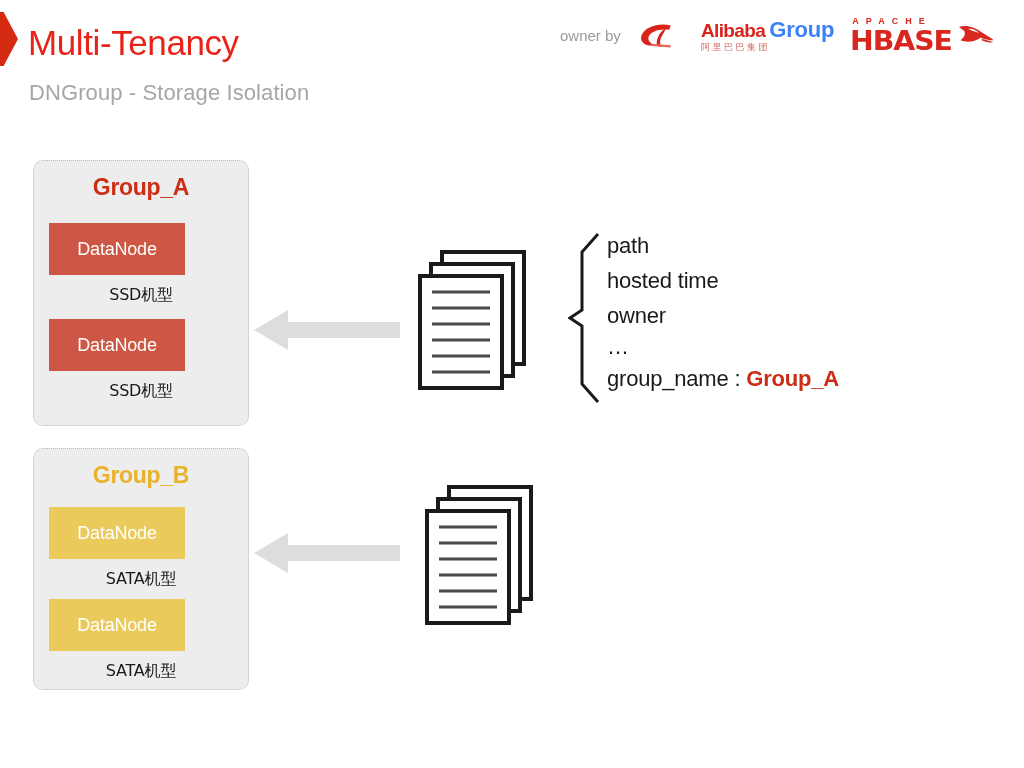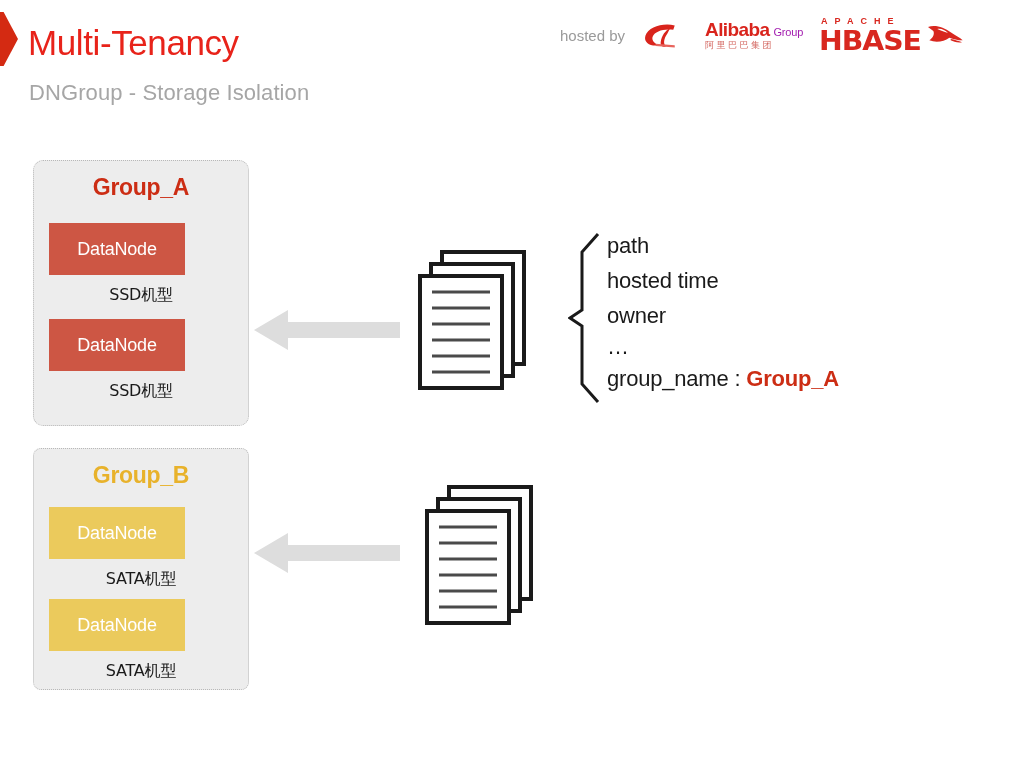--- a/index.html
+++ b/index.html
@@ -69,23 +69,24 @@
   .ali-mark { width: 44px; height: 28px; display: block; }
   .ali-words { display: flex; flex-direction: column; line-height: 1; }
   .ali-row { display: flex; align-items: baseline; gap: 4px; }
   .ali-name {
     font-size: 19px;
     font-weight: bold;
     color: #D9241C;
     letter-spacing: -0.6px;
   }
   .ali-group {
-    font-size: 11px;
-    color: #a21caf;
+    font-size: 22px;
+    color: #3b82f6;
     letter-spacing: -0.2px;
+    font-weight: bold;
   }
   .ali-cn {
     font-size: 9px;
     color: #C9433B;
     letter-spacing: 2.5px;
     margin-top: 2px;
     font-family: "DejaVu Sans", sans-serif;
     opacity: .82;
   }
 
@@ -113,21 +114,21 @@
 
   
   .group-box {
     position: absolute;
     background: #EDEDED;
     border: 1px dotted #B8B8B8;
     border-radius: 10px;
     box-sizing: border-box;
   }
   #group-a-box { left: 33px; top: 160px; width: 216px; height: 266px; }
-  #group-b-box { left: 33px; top: 448px; width: 216px; height: 242px; border-radius: 8px; }
+  #group-b-box { left: 33px; top: 448px; width: 216px; height: 242px; }
 
   .group-title {
     position: absolute;
     left: 0;
     width: 100%;
     text-align: center;
     font-size: 23px;
     font-weight: bold;
     letter-spacing: -0.3px;
   }
@@ -208,21 +209,21 @@
 
 <div id="slide-header">
 
   <div class="red-chevron"></div>
 
   <div id="page-title">Multi-Tenancy</div>
   <div id="page-subtitle">DNGroup - Storage Isolation</div>
 
   <div id="hosted-by-block">
 
-    <div class="hosted-label">hosted by</div>
+    <div class="hosted-label">owner by</div>
 
     <div class="alibaba-logo">
       <svg class="ali-mark" viewBox="0 0 60 38">
         <path d="M46 6 C30 2 10 8 6 20 C3 30 14 35 24 33 C18 30 14 26 16 21 C19 14 31 10 44 12 Z" fill="#D9241C"></path>
         <path d="M40 9 C33 13 28 20 27 28 C26 33 29 36 34 35 C30 31 31 24 36 17 Z" fill="#D9241C"></path>
         <path d="M20 31 L46 33 L46 36 L20 34 Z" fill="#E8645C"></path>
       </svg>
       <div class="ali-words">
         <div class="ali-row">
           <span class="ali-name">Alibaba</span>

